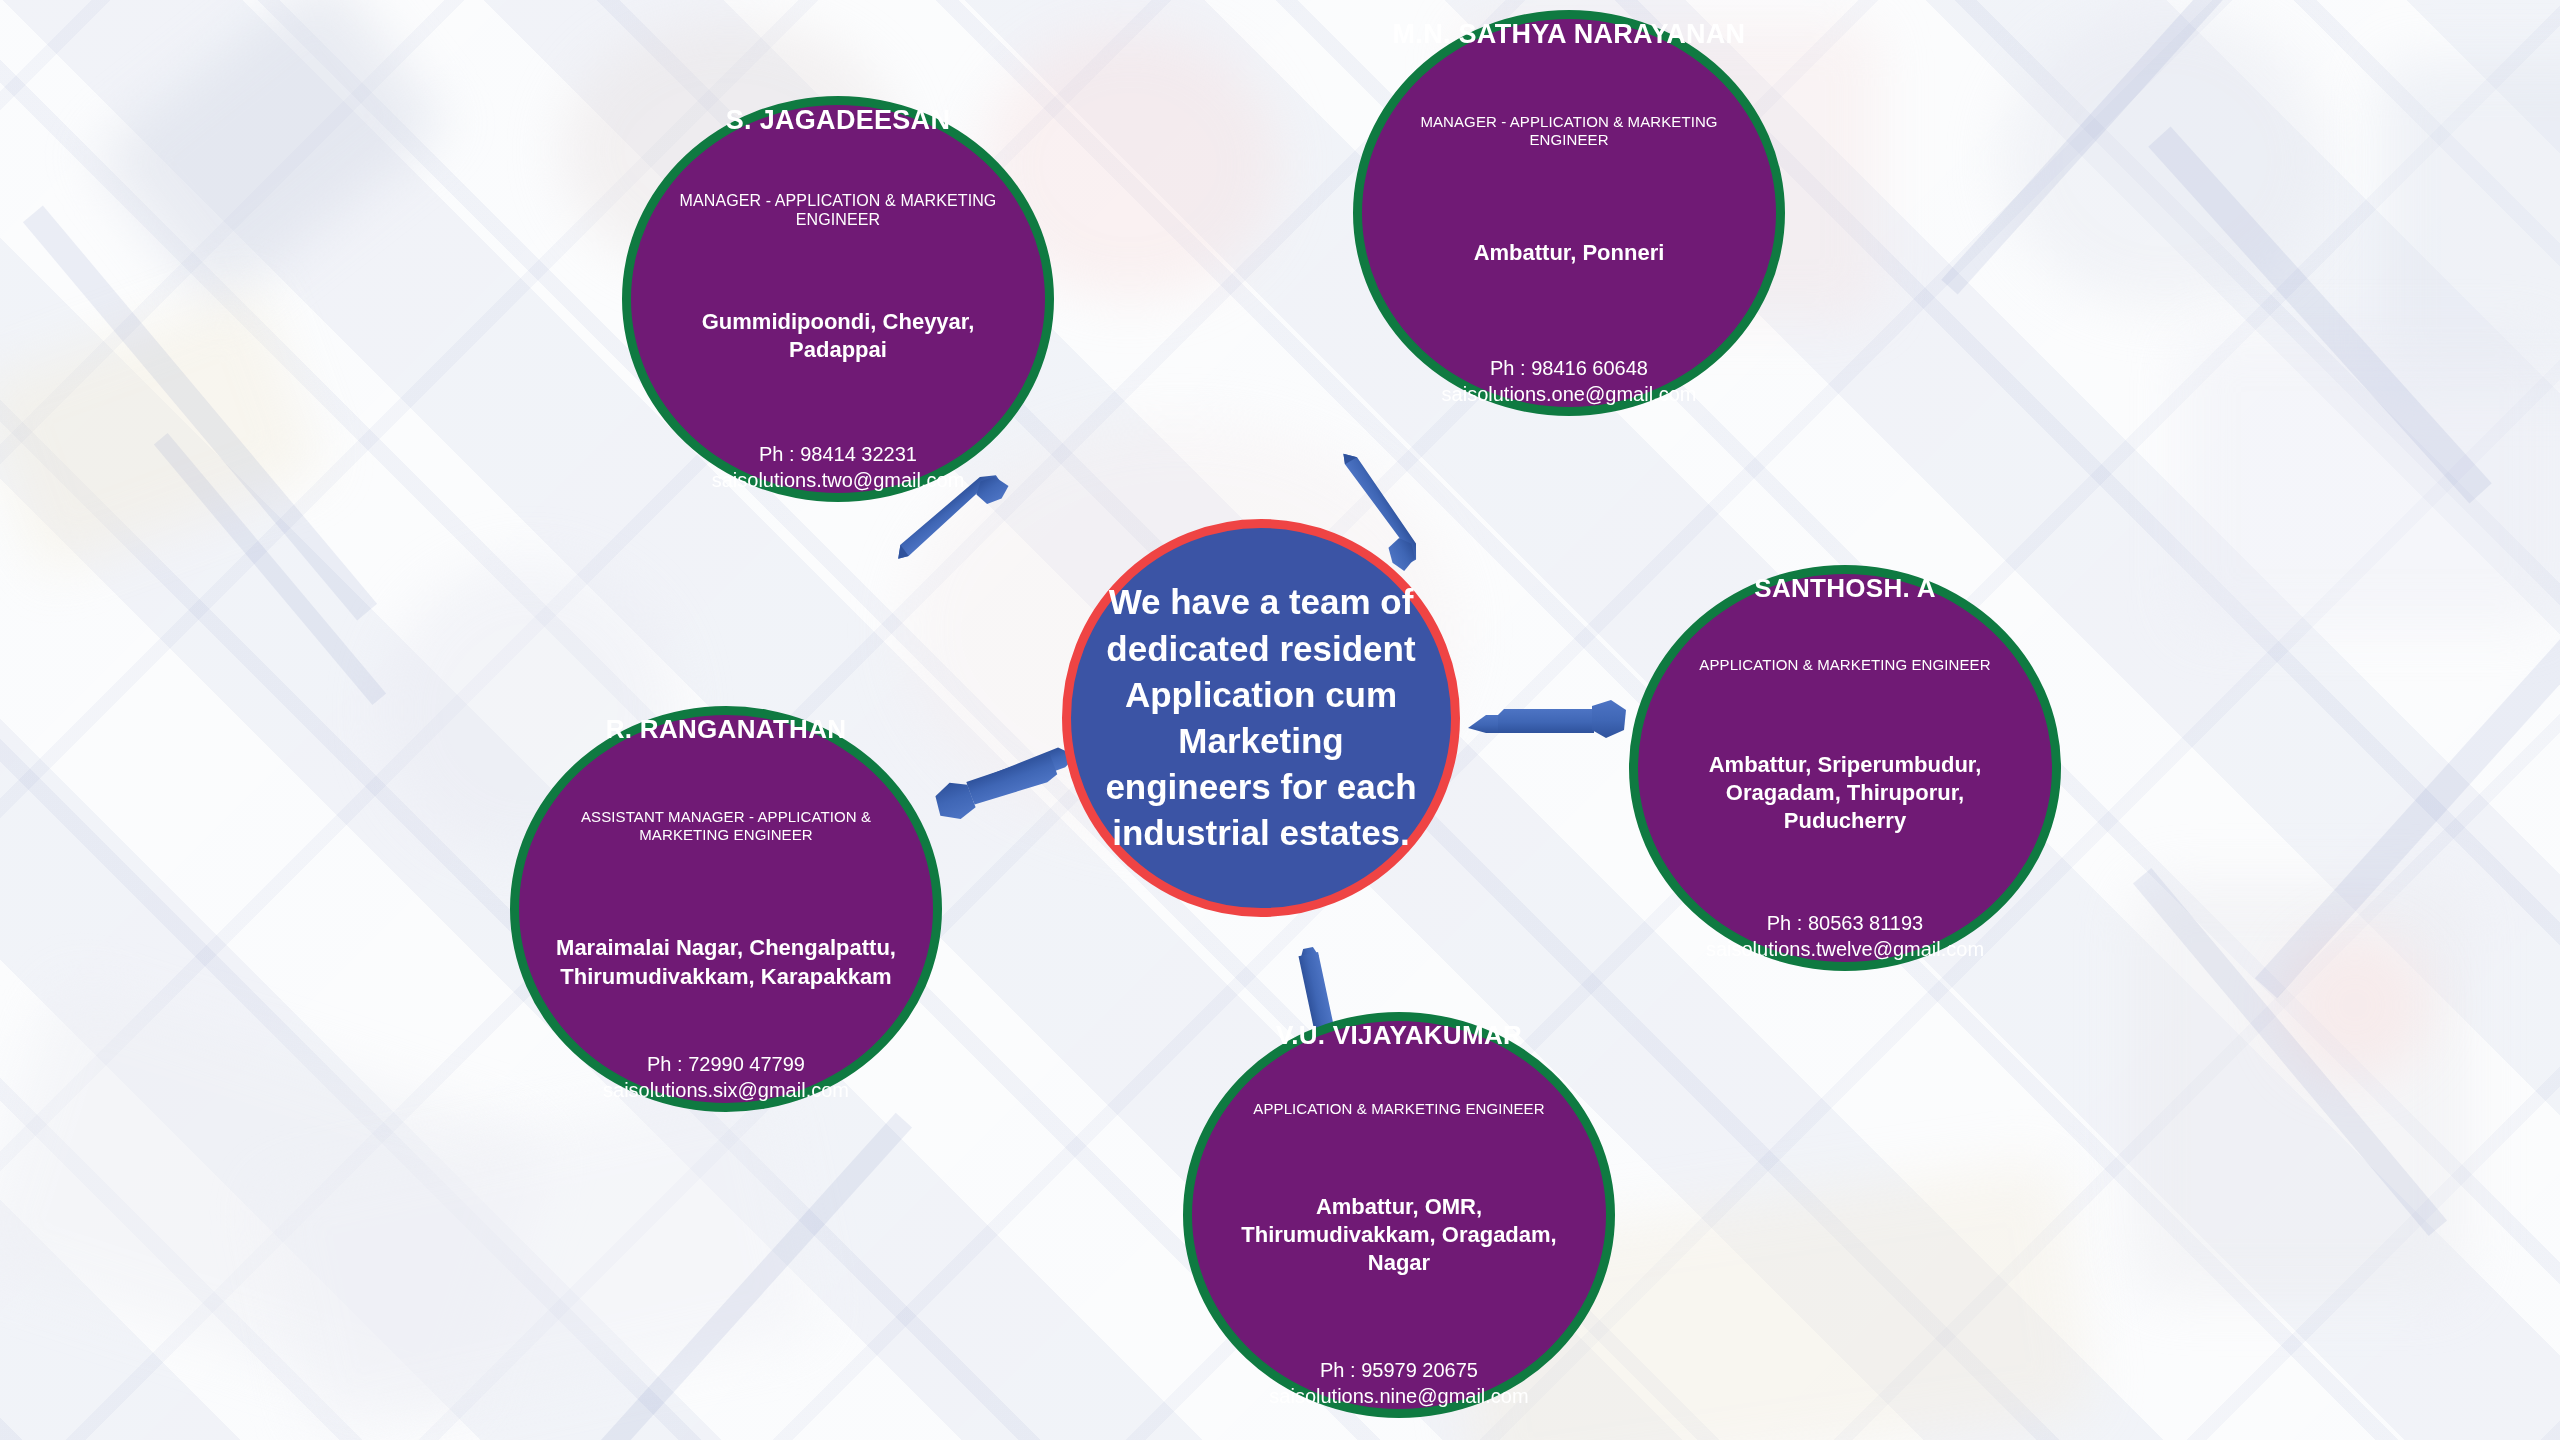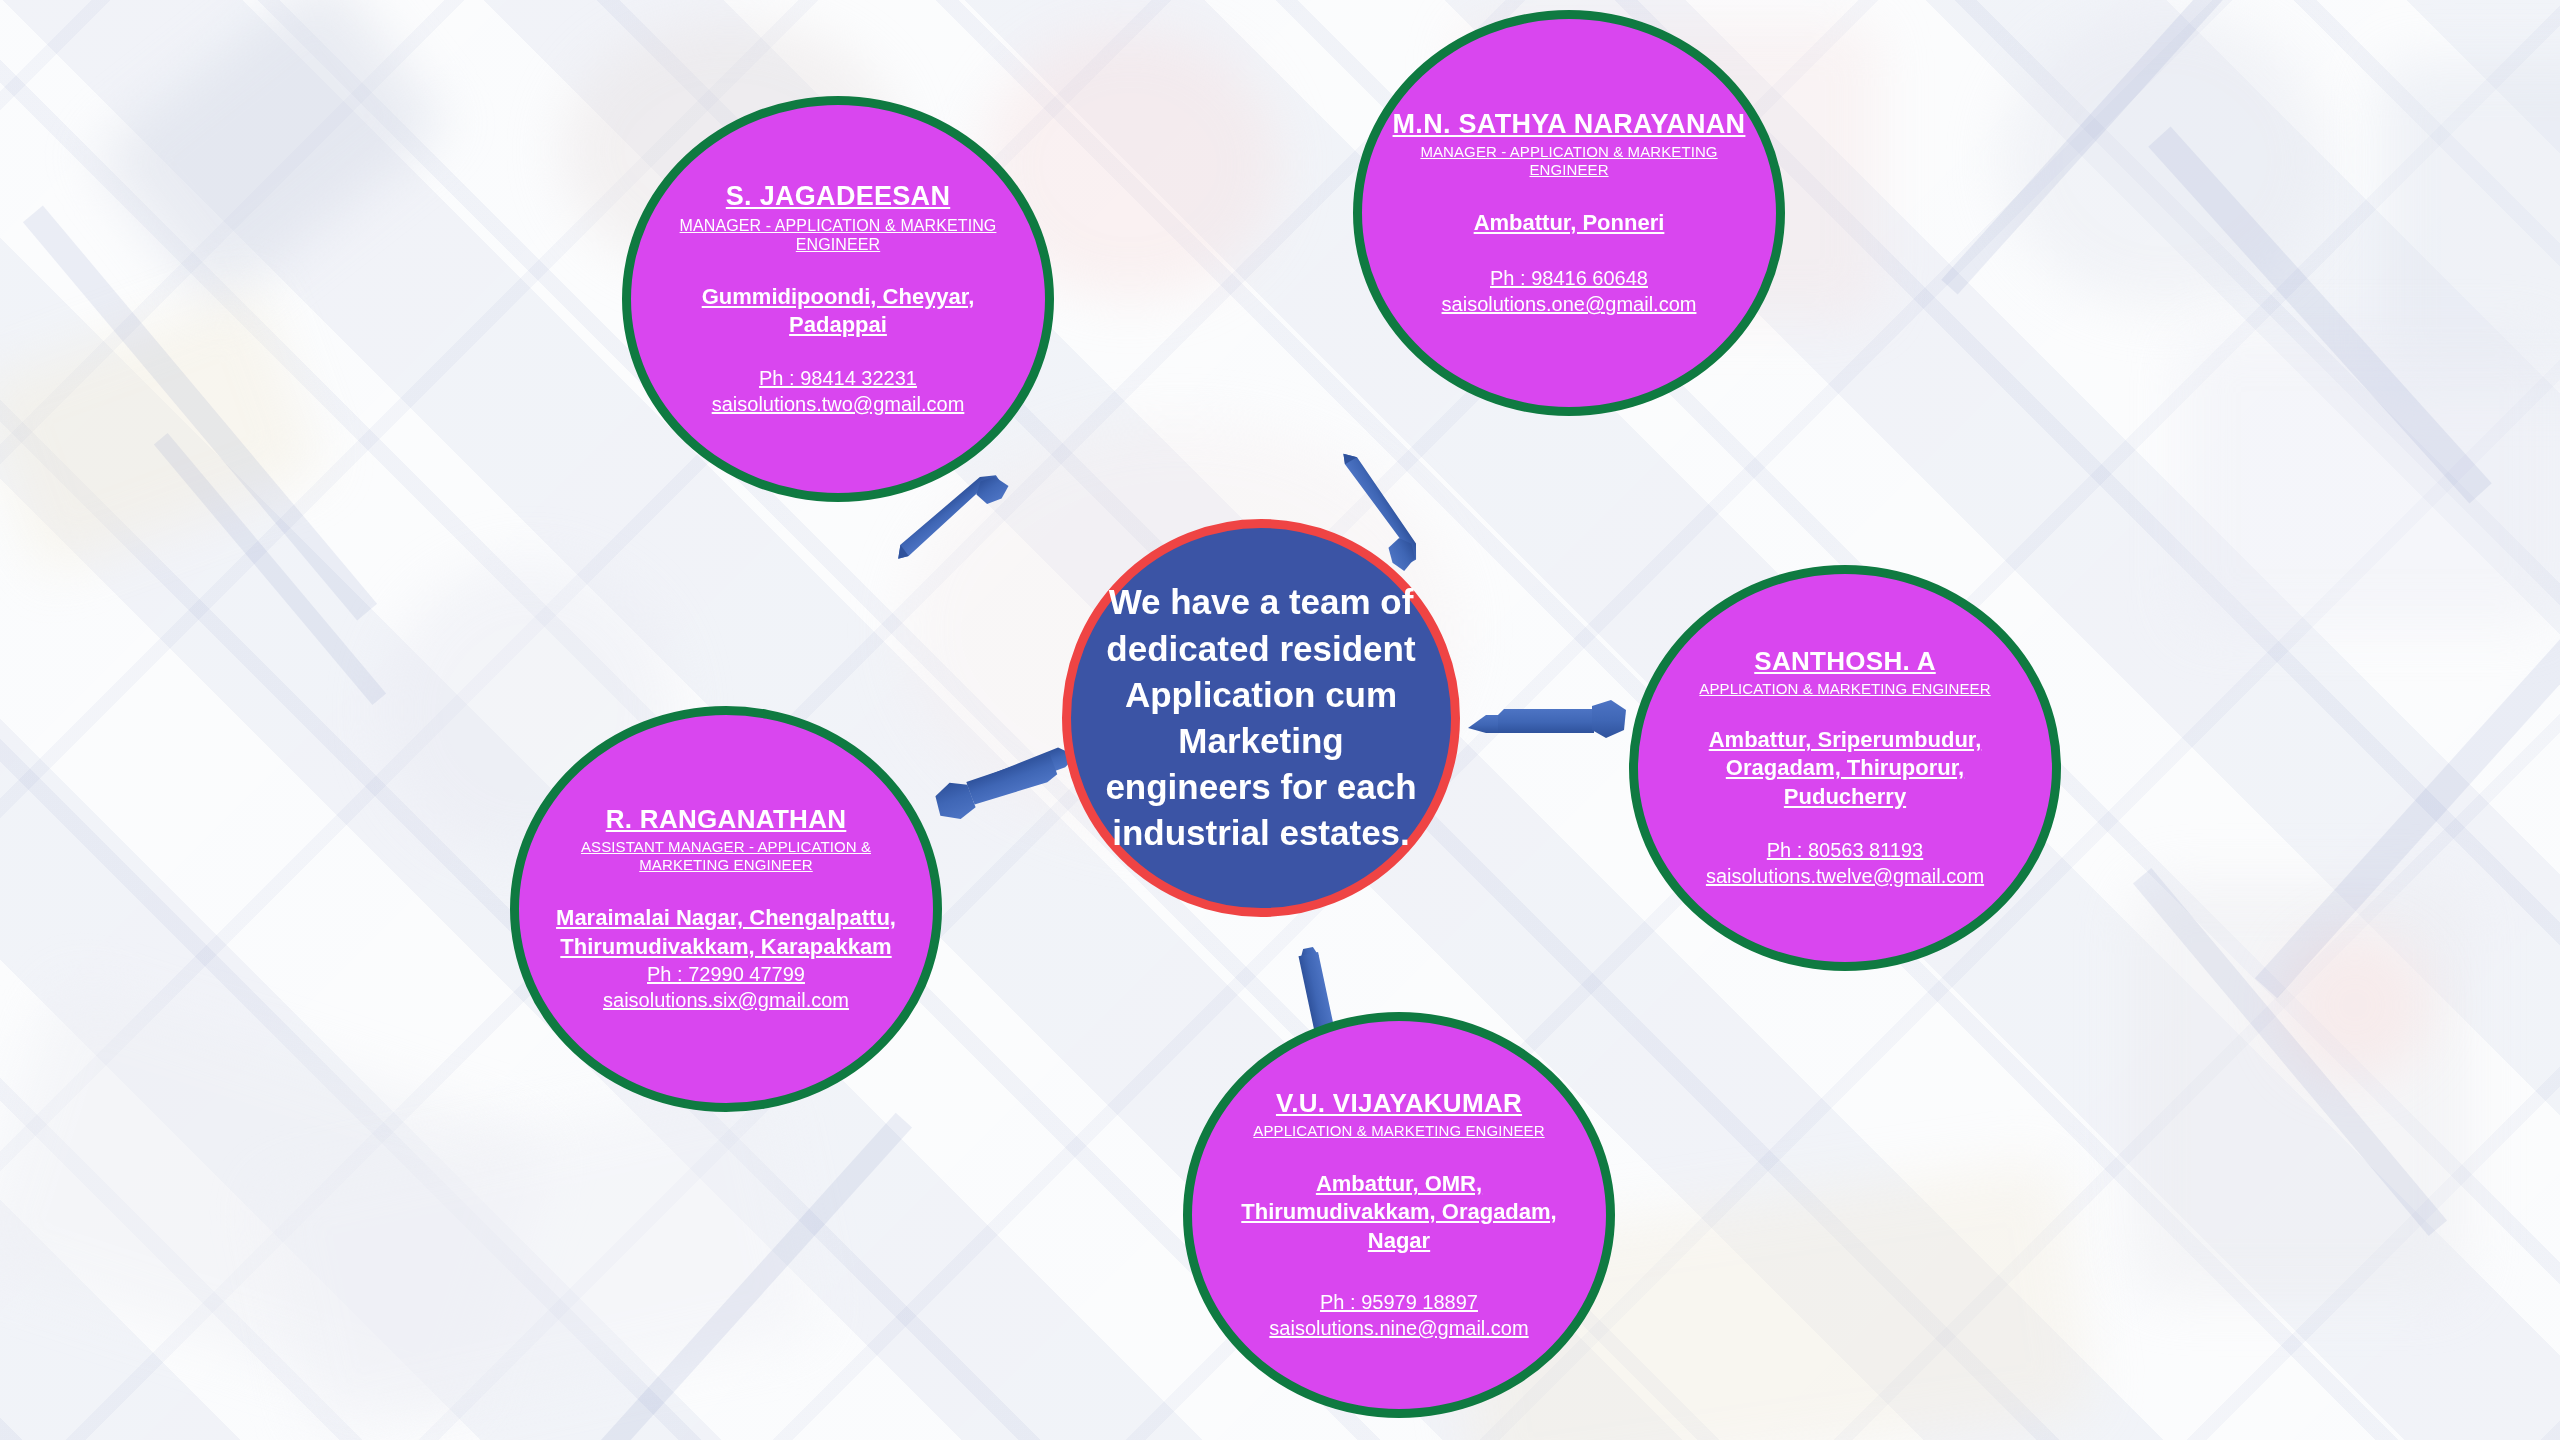--- a/index.html
+++ b/index.html
@@ -86,30 +86,29 @@
   .bg-accent.a3 { left:2080px; top:300px;  width:480px; height:30px; transform:rotate(48deg); }
   .bg-accent.a4 { left:2180px; top:780px;  width:520px; height:30px; transform:rotate(-48deg); }
   .bg-accent.a5 { left:2060px; top:1040px; width:460px; height:24px; transform:rotate(50deg); }
   .bg-accent.a6 { left:1880px; top:120px;  width:420px; height:22px; transform:rotate(-48deg); }
   .bg-accent.a7 { left:520px;  top:1280px; width:460px; height:22px; transform:rotate(-48deg); }
 
   
   .node {
     position:absolute;
     border-radius:50%;
-    background:#d946ef;
+    background:#701a75;
     border:9px solid #0f7a41;
     display:flex;
     flex-direction:column;
     align-items:center;
-    justify-content:center;
+    justify-content:space-between;
     text-align:center;
     color:#ffffff;
     padding:0 26px;
-    text-decoration:underline;
   }
   .node .name {
     font-weight:bold;
     letter-spacing:0.3px;
     line-height:1.12;
   }
   .node .role {
     line-height:1.2;
     letter-spacing:0.1px;
     font-weight:normal;
@@ -320,21 +319,21 @@
       <div>Ph : 80563 81193</div>
       <div>saisolutions.twelve@gmail.com</div>
     </div>
   </div>
 
   <div class="node" id="node-vijay">
     <div class="name">V.U. VIJAYAKUMAR</div>
     <div class="role">APPLICATION &amp; MARKETING ENGINEER</div>
     <div class="areas">Ambattur, OMR, Thirumudivakkam, Oragadam, Nagar</div>
     <div class="contact">
-      <div>Ph : 95979 18897</div>
+      <div>Ph : 95979 20675</div>
       <div>saisolutions.nine@gmail.com</div>
     </div>
   </div>
 
   <div class="node" id="node-ranganathan">
     <div class="name">R. RANGANATHAN</div>
     <div class="role">ASSISTANT MANAGER - APPLICATION &amp; MARKETING ENGINEER</div>
     <div class="areas">Maraimalai Nagar, Chengalpattu, Thirumudivakkam, Karapakkam</div>
     <div class="contact">
       <div>Ph : 72990 47799</div>

